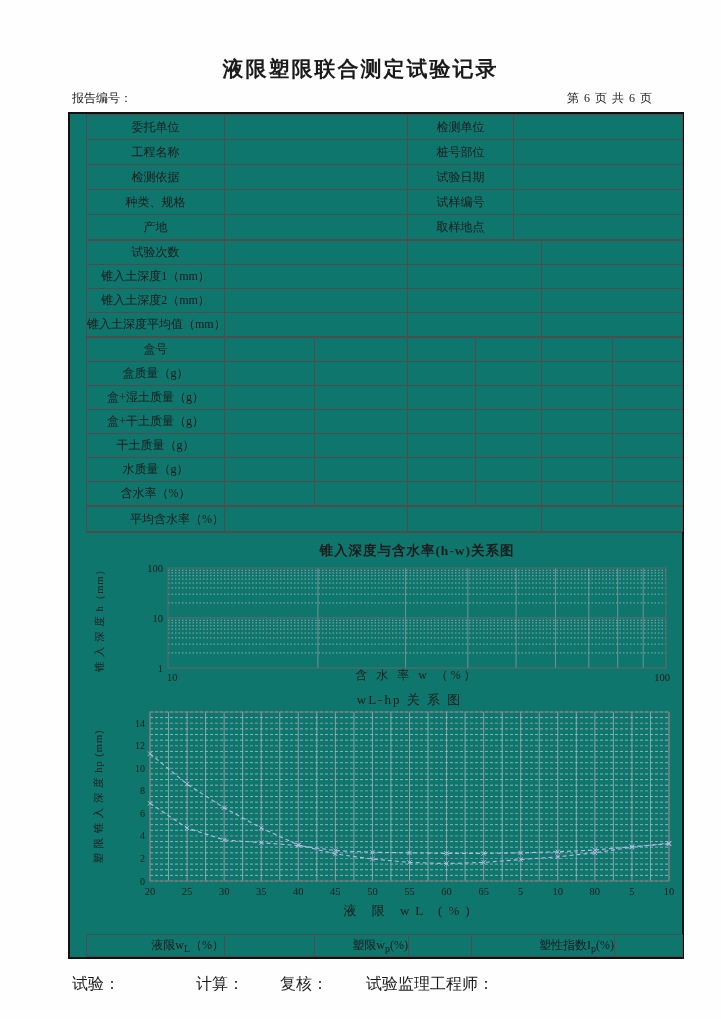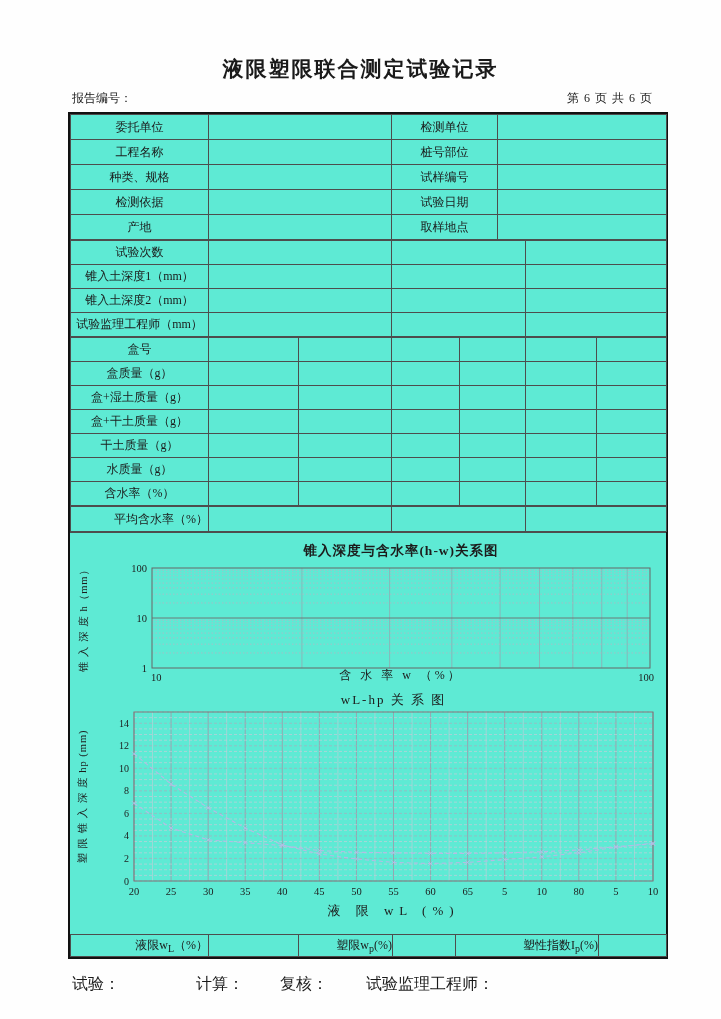--- a/index.html
+++ b/index.html
@@ -3,21 +3,21 @@
 <meta charset="utf-8">
 <style>
   html,body{margin:0;padding:0;background:#888;}
   .page{position:relative;width:721px;height:1019px;background:#fefefe;margin:0 auto;
         font-family:"Liberation Serif","DejaVu Serif",serif;color:#1a1a1a;overflow:hidden;}
   .doc-title{position:absolute;top:55px;left:0;width:100%;text-align:center;
              font-size:21px;font-weight:600;letter-spacing:2px;}
   .report-row{position:absolute;top:90px;left:0;width:100%;font-size:12px;}
   .report-row .lft{position:absolute;left:72px;top:0;}
   .report-row .rgt{position:absolute;right:68px;top:0;letter-spacing:1px;}
-  .form{position:absolute;top:112px;left:68px;width:596px;border:2px solid #111;background:#5eead4;}
+  .form{position:absolute;top:112px;left:68px;width:596px;border:2px solid #111;background:#0f766e;padding-left:16px;}
   table.grid{border-collapse:collapse;table-layout:fixed;width:596px;}
   table.grid td{border:1px solid #4d4d4d;font-size:12px;text-align:center;
                 padding:0;height:24px;overflow:hidden;white-space:nowrap;}
   table.tblA td{height:24px;}
   table.tblB td{height:23px;}
   table.tblC td{height:23px;}
   table.tblD td{height:24px;text-align:right;}
   table.tblE td{height:21px;text-align:right;}
   .chart-cell{position:relative;width:100%;height:401px;border-top:1px solid #4d4d4d;}
   .chart-box{position:absolute;left:2px;}
@@ -55,29 +55,29 @@
           <td>检测单位</td>
           <td></td>
         </tr>
         <tr>
           <td>工程名称</td>
           <td></td>
           <td>桩号部位</td>
           <td></td>
         </tr>
         <tr>
+          <td>检测依据</td>
+          <td></td>
+          <td>试验日期</td>
+          <td></td>
+        </tr>
+        <tr>
           <td>种类、规格</td>
           <td></td>
           <td>试样编号</td>
-          <td></td>
-        </tr>
-        <tr>
-          <td>检测依据</td>
-          <td></td>
-          <td>试验日期</td>
           <td></td>
         </tr>
         <tr>
           <td>产地</td>
           <td></td>
           <td>取样地点</td>
           <td></td>
         </tr>
       </tbody>
     </table>
@@ -102,21 +102,21 @@
             <td></td>
             <td></td>
         </tr>
         <tr>
           <td>锥入土深度2（mm）</td>
           <td></td>
             <td></td>
             <td></td>
         </tr>
         <tr>
-          <td>试验监理工程师（mm）</td>
+          <td>锥入土深度平均值（mm）</td>
           <td></td>
             <td></td>
             <td></td>
         </tr>
       </tbody>
     </table>
 
     <table class="grid tblC">
       <colgroup>
           <col style="width:138px">

